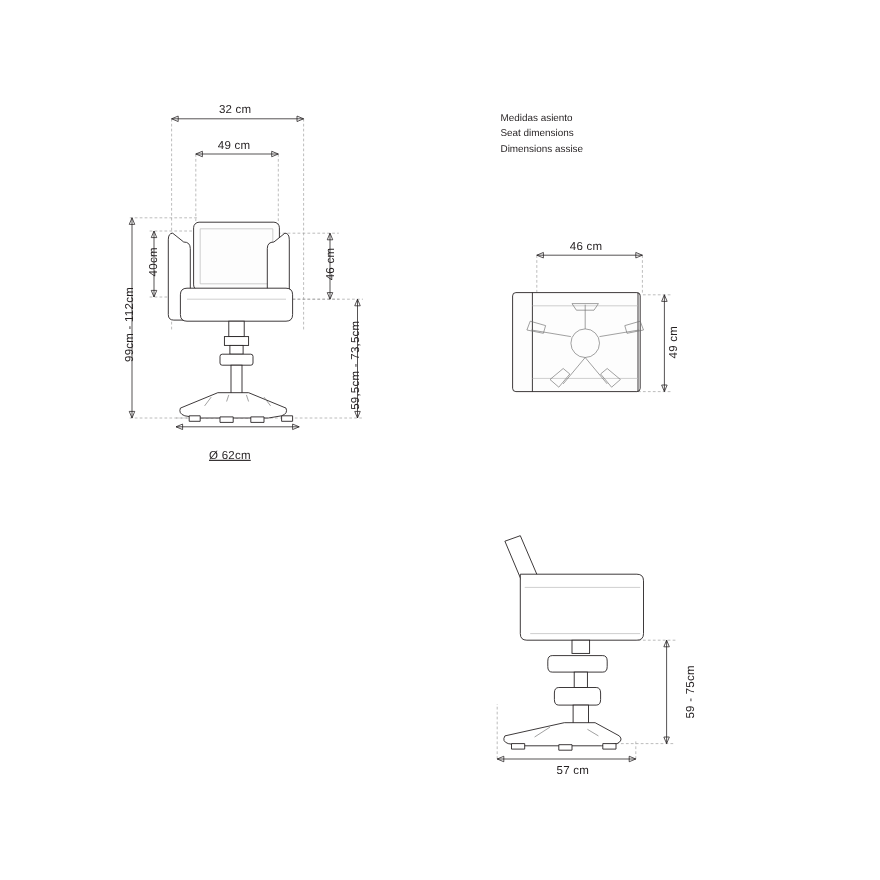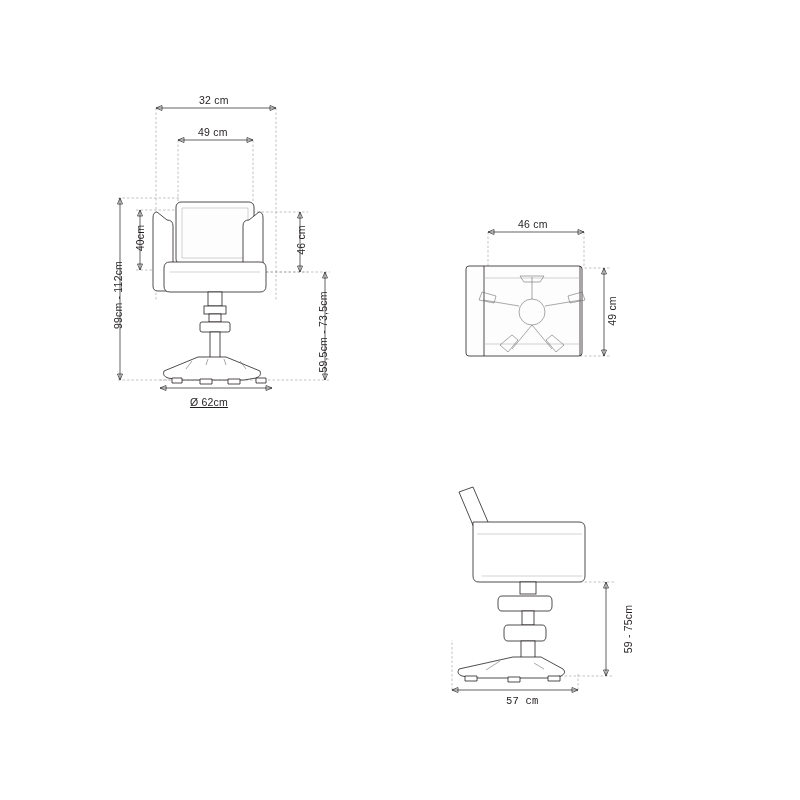--- a/index.html
+++ b/index.html
@@ -46,20 +46,25 @@
   .chair { stroke: #231f20; stroke-width: 0.8; fill: #ffffff; }
   .chair-l { stroke: #6f6f6f; stroke-width: 0.6; fill: none; }
   .chair-fill { fill: #fdfdfd; stroke: #231f20; stroke-width: 0.8; }
   .soft { stroke: #b5b5b5; stroke-width: 0.6; fill: none; }
 </style>
 </head>
 <body>
 
 <div class="stage">
 
+  <div class="legend">
+    <div>Medidas asiento</div>
+    <div>Seat dimensions</div>
+    <div>Dimensions assise</div>
+  </div>
 
   <svg width="800" height="800" viewBox="0 0 800 800">
 
     <g>
 
       <line class="ext" x1="156" y1="108" x2="156" y2="300"></line>
       <line class="ext" x1="276" y1="108" x2="276" y2="300"></line>
       <line class="ext" x1="178" y1="140" x2="178" y2="285"></line>
       <line class="ext" x1="253" y1="140" x2="253" y2="285"></line>
       <line class="ext" x1="136" y1="210" x2="200" y2="210"></line>
@@ -187,23 +192,23 @@
   <div class="label" style="left:198px; top:126px;">49 cm</div>
 
   <div class="label vlabel" style="left:120px; top:232px; width:40px; text-align:center;">40cm</div>
 
   <div class="label vlabel" style="left:281px; top:234px; width:40px; text-align:center;">46 cm</div>
 
   <div class="label vlabel" style="left:58px; top:289px; width:120px; text-align:center;">99cm - 112cm</div>
 
   <div class="label vlabel" style="left:258px; top:326px; width:130px; text-align:center;">59,5cm - 73,5cm</div>
 
-  <div class="label" style="left:190px; top:396px;text-decoration:underline;">Ø 62cm</div>
+  <div class="label" style="left:190px; top:408px;text-decoration:underline;">Ø 62cm</div>
 
   <div class="label" style="left:518px; top:218px;">46 cm</div>
 
   <div class="label vlabel" style="left:592px; top:305px; width:40px; text-align:center;">49 cm</div>
 
   <div class="label vlabel" style="left:588px; top:623px; width:80px; text-align:center;">59 - 75cm</div>
 
-  <div class="label" style="left:506px; top:695px;font-family:Liberation Mono, monospace;">57 cm</div>
+  <div class="label" style="left:506px; top:695px;">57 cm</div>
 
 </div>
 
 </body></html>

